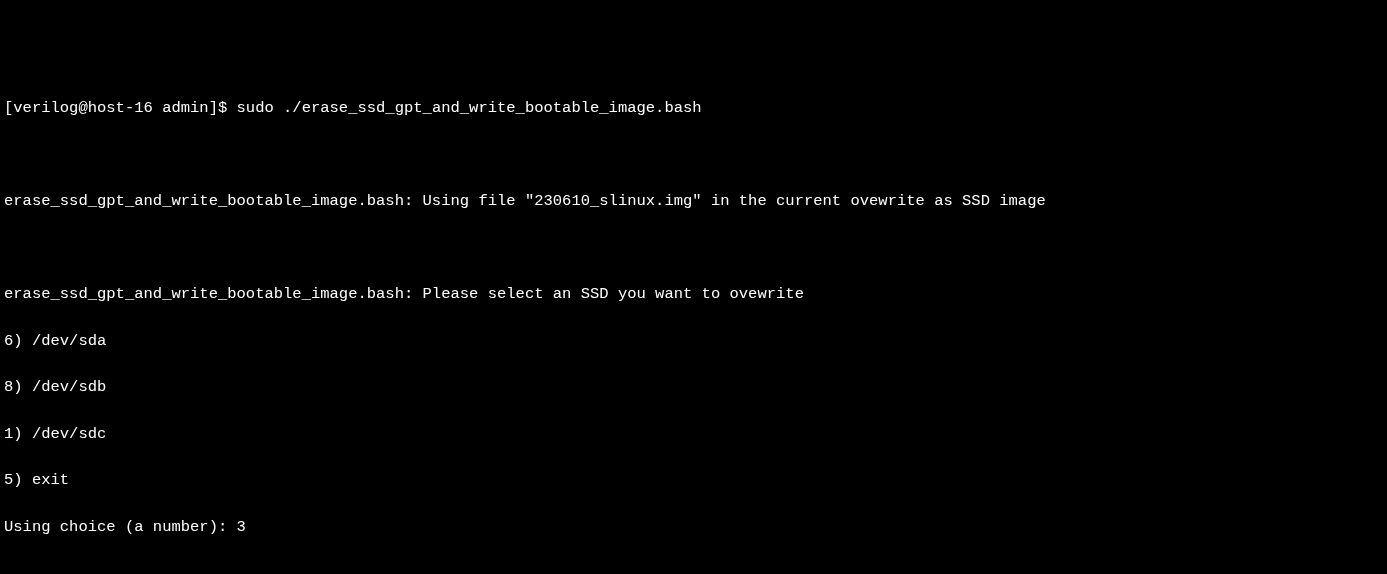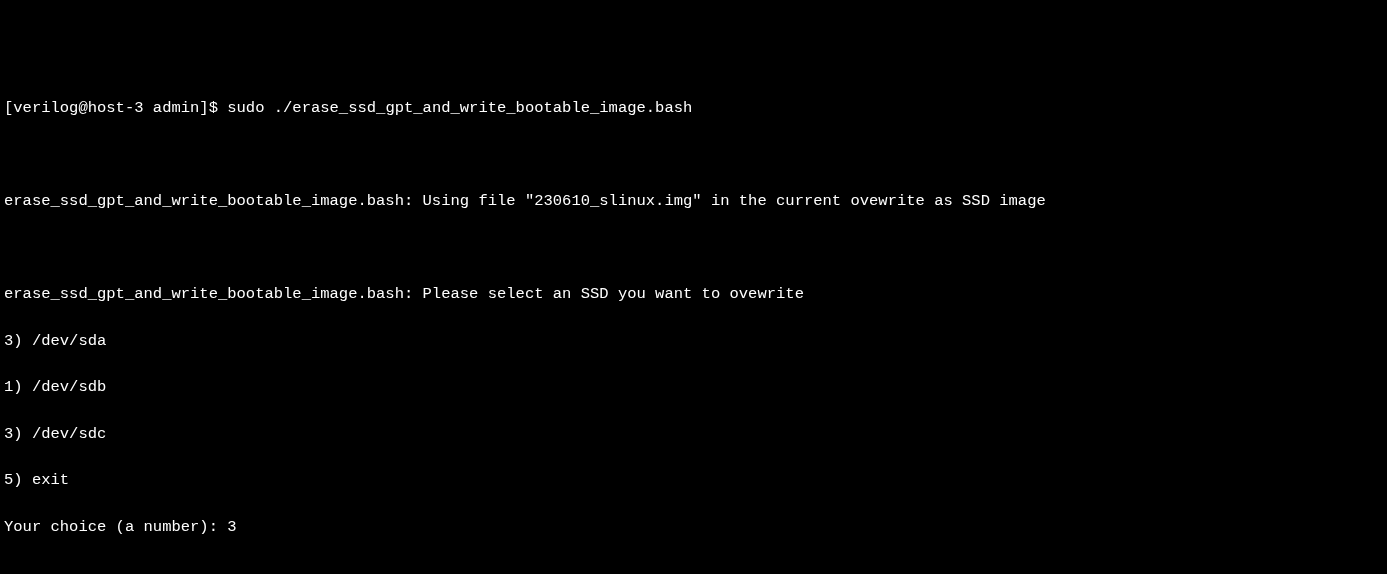--- a/index.html
+++ b/index.html
@@ -18,30 +18,30 @@
     }
     .line {
       display: block;
     }
   </style>
 </head>
 <body>
 
 
 
-<span class="line"><span>[verilog@host-3 admin]$ </span><span>sudo ./erase_ssd_gpt_and_write_bootable_image.bash</span></span>
+<span class="line"><span>[verilog@host-16 admin]$ </span><span>sudo ./erase_ssd_gpt_and_write_bootable_image.bash</span></span>
 <span class="line"> </span>
 <span class="line">erase_ssd_gpt_and_write_bootable_image.bash: Using file "230610_slinux.img" in the current ovewrite as SSD image</span>
 <span class="line"> </span>
 <span class="line">erase_ssd_gpt_and_write_bootable_image.bash: Please select an SSD you want to ovewrite</span>
-<span class="line">3) /dev/sda</span>
-<span class="line">1) /dev/sdb</span>
-<span class="line">3) /dev/sdc</span>
+<span class="line">6) /dev/sda</span>
+<span class="line">8) /dev/sdb</span>
+<span class="line">1) /dev/sdc</span>
 <span class="line">5) exit</span>
-<span class="line"><span>Your choice (a number): </span><span>3</span></span>
+<span class="line"><span>Using choice (a number): </span><span>3</span></span>
 <span class="line"> </span>
 
 
 
 
 
 
 
 
 

